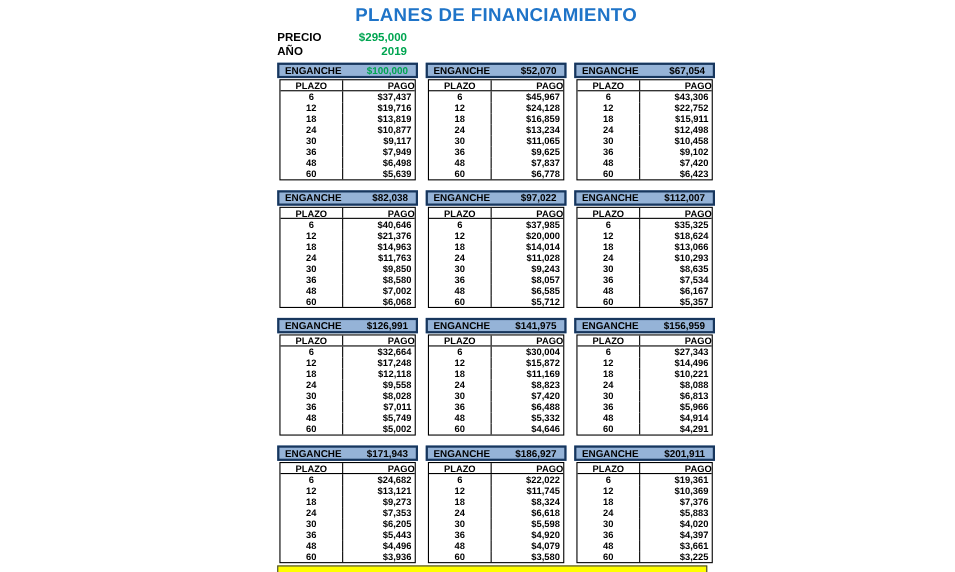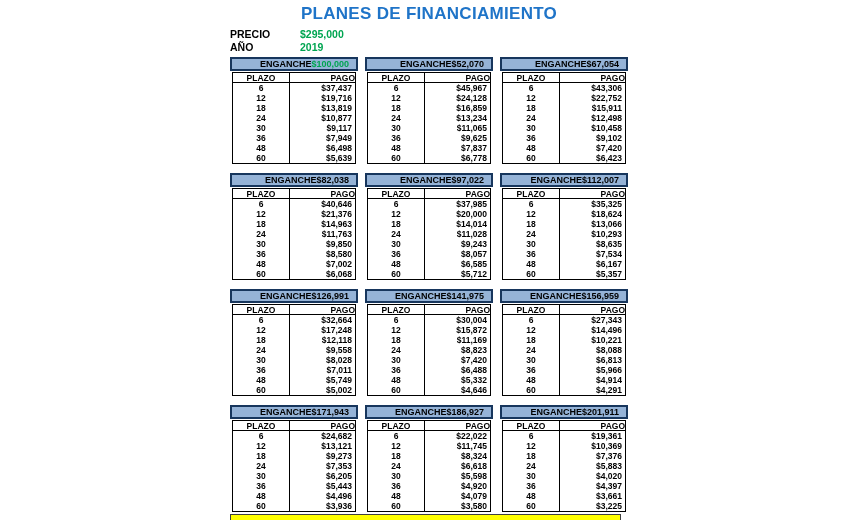--- a/index.html
+++ b/index.html
@@ -5,57 +5,57 @@
   * { box-sizing: border-box; margin: 0; padding: 0; }
   html, body {
     width: 868px; height: 520px;
     background: #ffffff;
     font-family: "Liberation Sans", sans-serif;
     overflow: hidden;
     position: relative;
   }
   .content {
     position: absolute;
-    left: 230px; top: 0;
+    left: 252px; top: 0;
     width: 398px; height: 520px; text-decoration: underline;
   }
   .page-title {
     position: absolute;
     top: 4px; left: 0; width: 100%;
     text-align: center;
     font-size: 17px;
     font-weight: bold;
     color: #1F74C8;
     letter-spacing: 0.3px;
   }
   .info-block {
     position: absolute;
     top: 27px; left: 0;
     font-size: 10.5px;
     font-weight: bold;
   }
   .info-row { display: flex; height: 13px; align-items: center; }
   .info-label { width: 70px; color: #000; }
-  .info-value { width: 48px; color: #00A551; }
+  .info-value { width: 48px; text-align: right; color: #00A551; }
   .plans-grid {
     position: absolute;
     top: 57px; left: 0;
     display: grid;
     grid-template-columns: repeat(3, 128px);
     column-gap: 7px;
     row-gap: 9px;
   }
   .plan { width: 128px; height: 107px; }
   .plan-header {
     height: 14px;
     border: 2px solid #17365D;
     background: #95B3D7;
     display: flex;
     align-items: center;
-    justify-content: flex-end;
+    justify-content: space-between;
     padding: 0 7px 0 5px;
     font-size: 9px;
     font-weight: bold;
     color: #000;
   }
   .plan-header .eng-value.green { color: #00A551; }
   .plan-table {
     margin: 1px 2px 0 2px;
     border: 1px solid #000;
     background: #fff;

